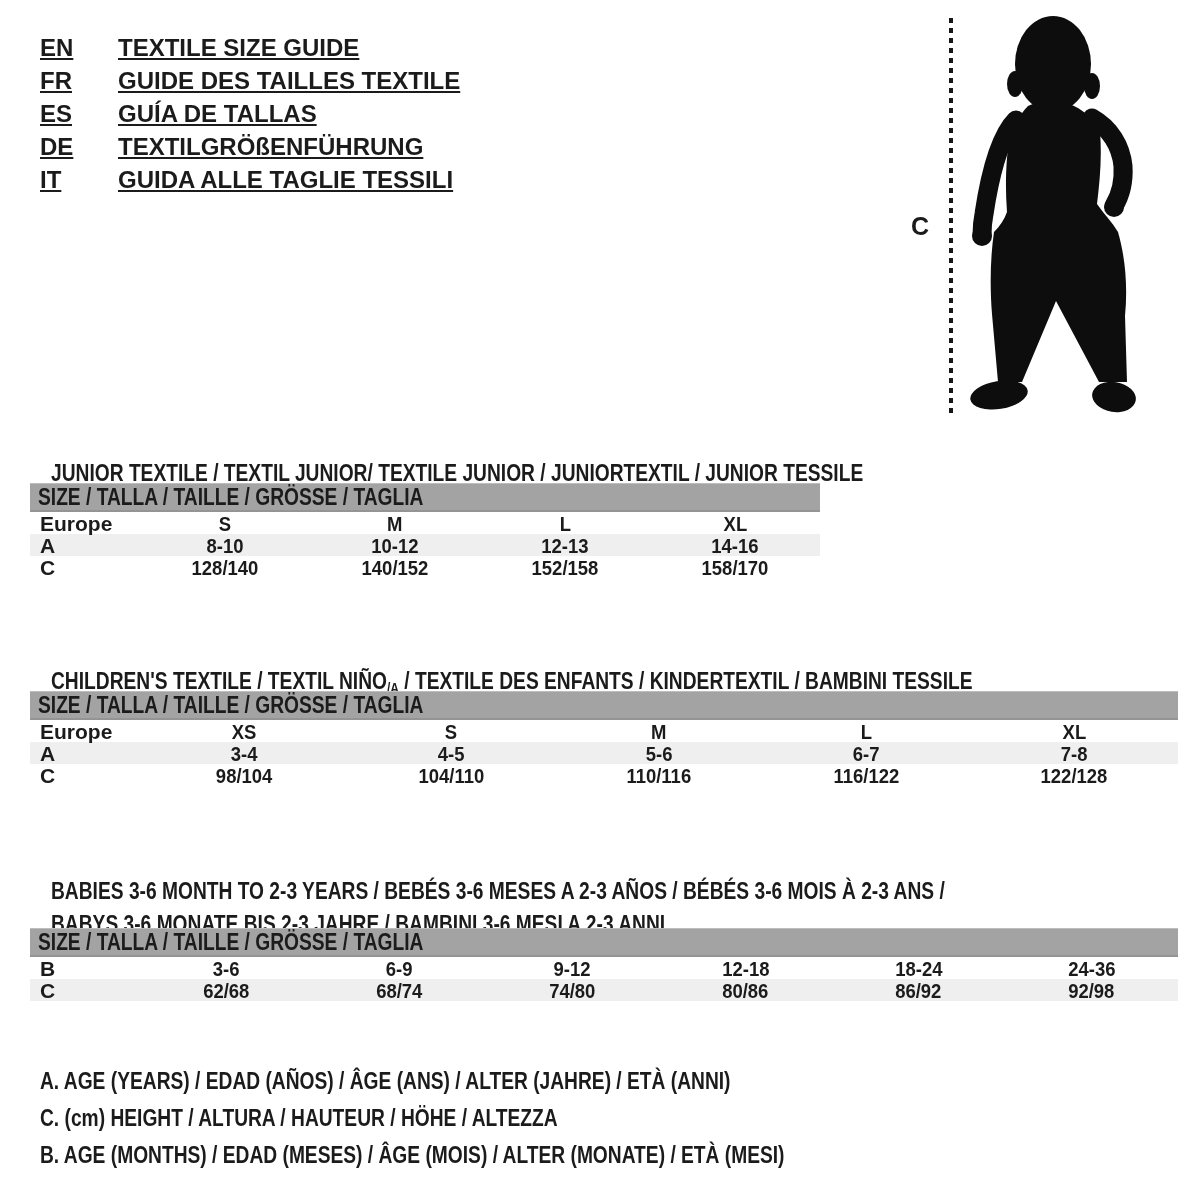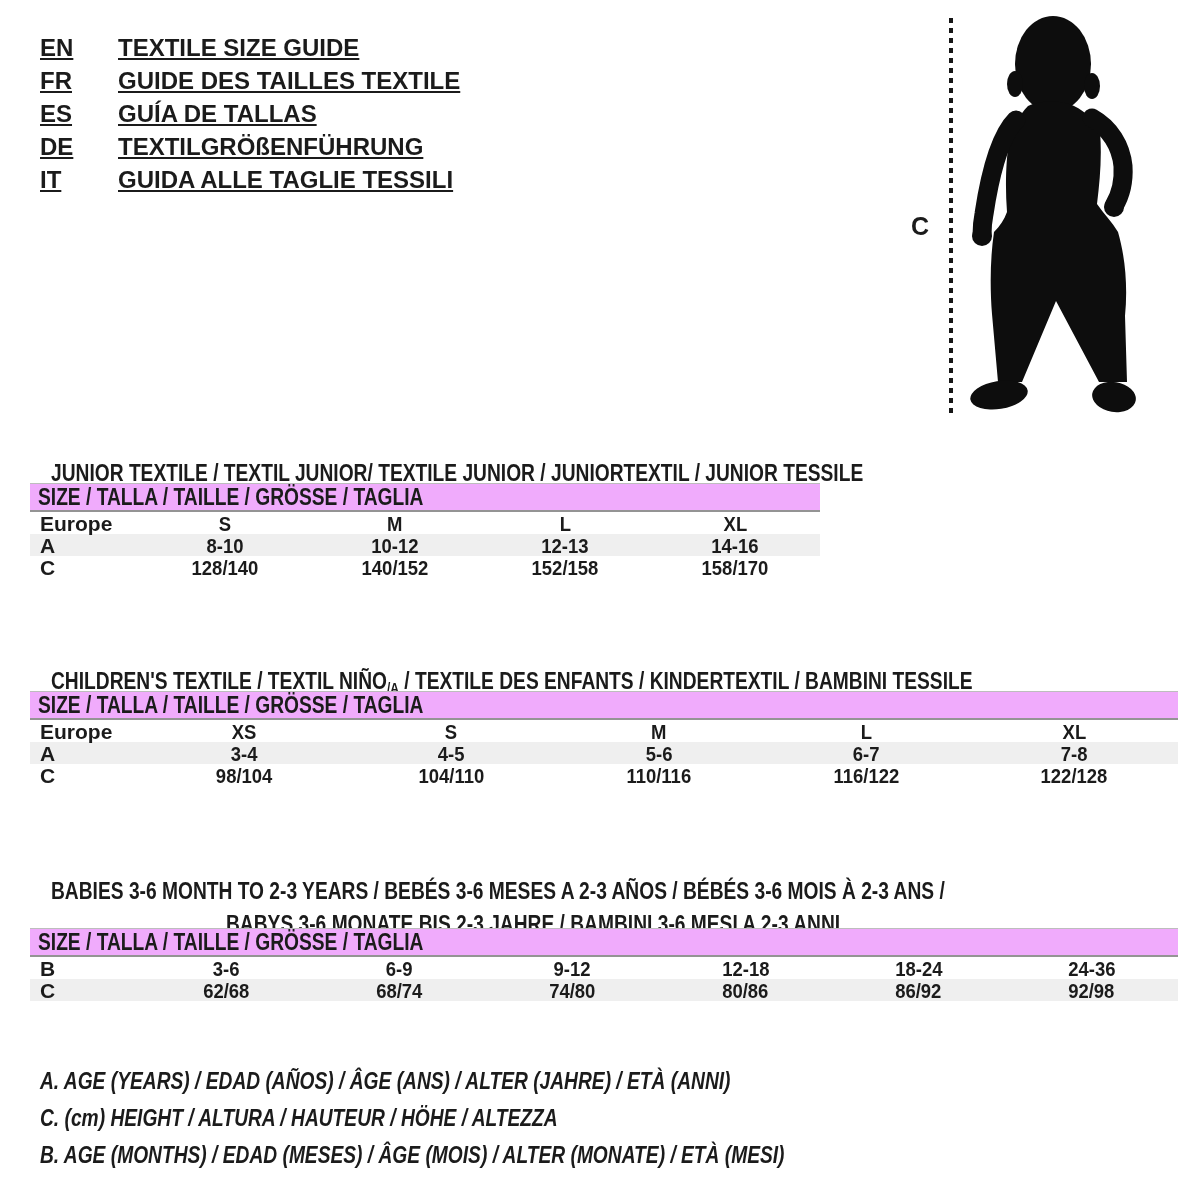--- a/index.html
+++ b/index.html
@@ -27,34 +27,34 @@
 
   
   .sec-title { position:absolute; left:51px; font-size:24px; line-height:25px;margin-top:28px; }
   .sub-sm { font-size:15px; vertical-align:-4px; }
 
   
   .tablewrap { position:absolute; left:30px; }
   .w-junior { width:790px; }
   .w-wide   { width:1148px; }
   .thead {
-    height:29px; box-sizing:border-box; background:#f0abfc;
+    height:29px; box-sizing:border-box; background:#a3a3a3;
     border-bottom:2px solid #949494; border-top:1px solid #bdbdbd;
     display:flex; align-items:center; padding-left:8px; font-size:24px;
   }
   .grid { display:grid; align-items:center; height:22px; font-size:21px; }
   .g5 { grid-template-columns:110px repeat(4,1fr); }
   .g6 { grid-template-columns:110px repeat(5,1fr); }
   .g7 { grid-template-columns:110px repeat(6,1fr); }
   .cell { text-align:center; }
   .rowlabel { text-align:left; padding-left:10px; }
   .alt { background:#efefef; }
 
   
-  .legend { position:absolute; left:40px; top:1062px; font-size:24px;font-style:italic; }
+  .legend { position:absolute; left:40px; top:1062px; font-size:24px; }
   .legend-line { line-height:37px; }
 </style>
 </head>
 <body>
 
 <div class="page">
 
   <div class="langs">
     <div class="lang-row">
       <span class="lang-code">EN</span>
@@ -166,21 +166,21 @@
     <div class="grid g6">
       <div class="cell rowlabel">C</div>
       <div class="cell"><span class="cxc">98/104</span></div>
       <div class="cell"><span class="cxc">104/110</span></div>
       <div class="cell"><span class="cxc">110/116</span></div>
       <div class="cell"><span class="cxc">116/122</span></div>
       <div class="cell"><span class="cxc">122/128</span></div>
     </div>
   </div>
 
-  <div class="sec-title" style="top:846px; line-height:33px;text-align:center;">
+  <div class="sec-title" style="top:846px; line-height:33px;">
     <div><span class="cond">BABIES 3-6 MONTH TO 2-3 YEARS / BEBÉS 3-6 MESES A 2-3 AÑOS / BÉBÉS 3-6 MOIS À 2-3 ANS /</span></div>
     <div><span class="cond">BABYS 3-6 MONATE BIS 2-3 JAHRE / BAMBINI 3-6 MESI A 2-3 ANNI</span></div>
   </div>
   <div class="tablewrap w-wide" style="top:928px">
     <div class="thead">
       <span class="cond">SIZE / TALLA / TAILLE / GRÖSSE / TAGLIA</span>
     </div>
     <div class="grid g7">
       <div class="cell rowlabel">B</div>
       <div class="cell"><span class="cxc">3-6</span></div>

